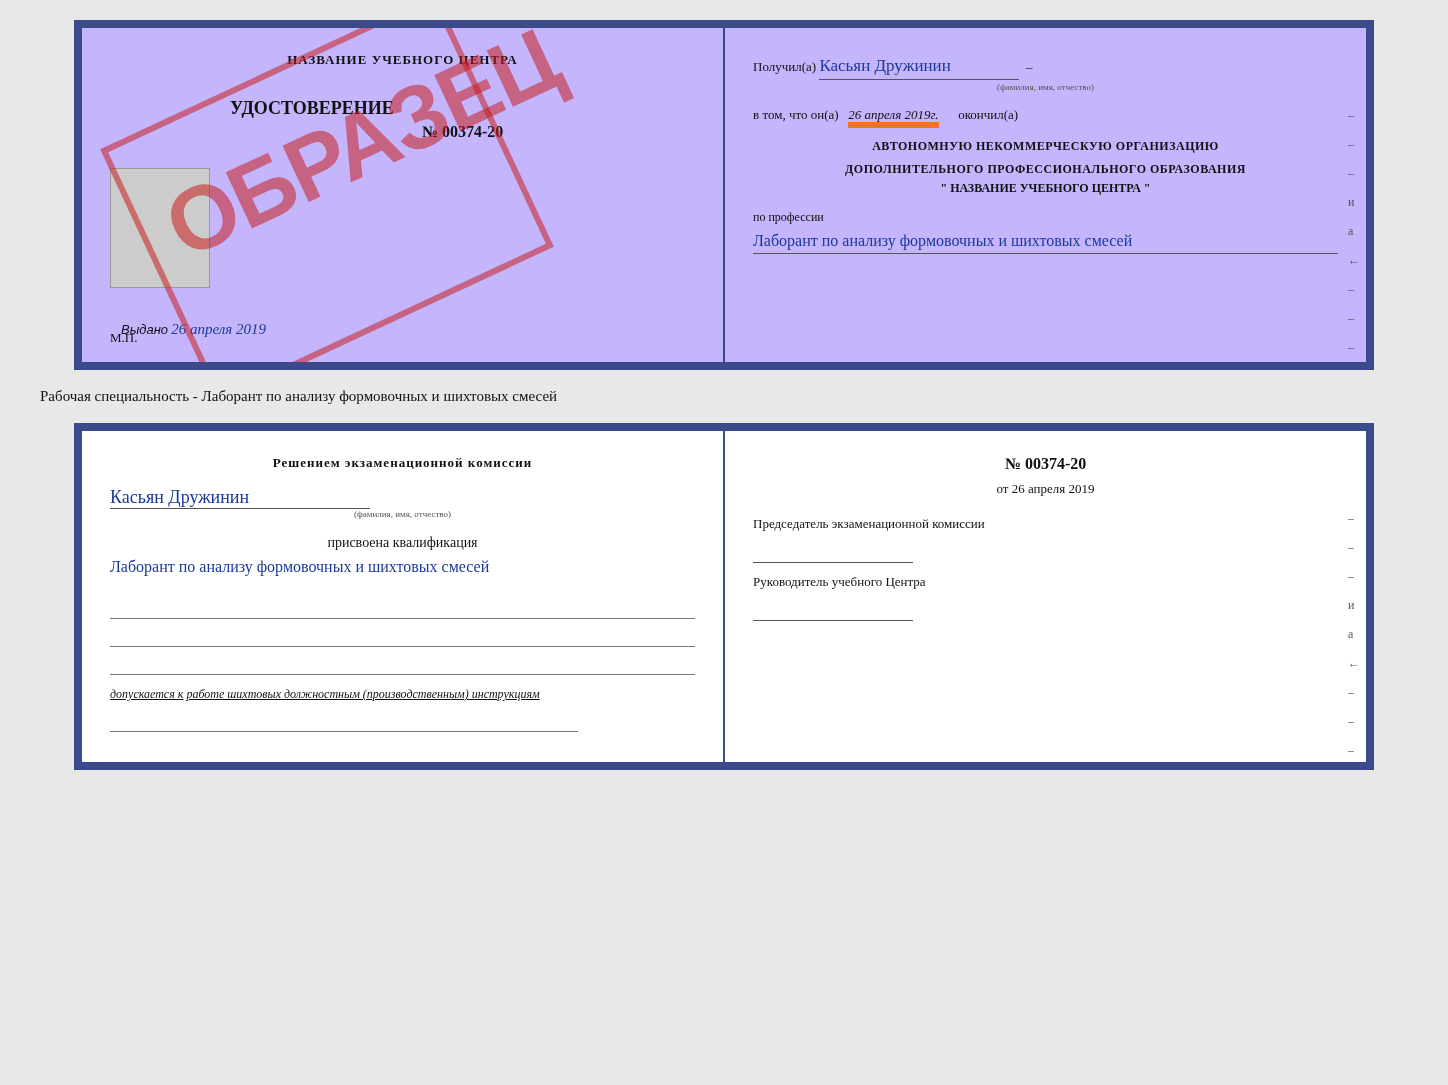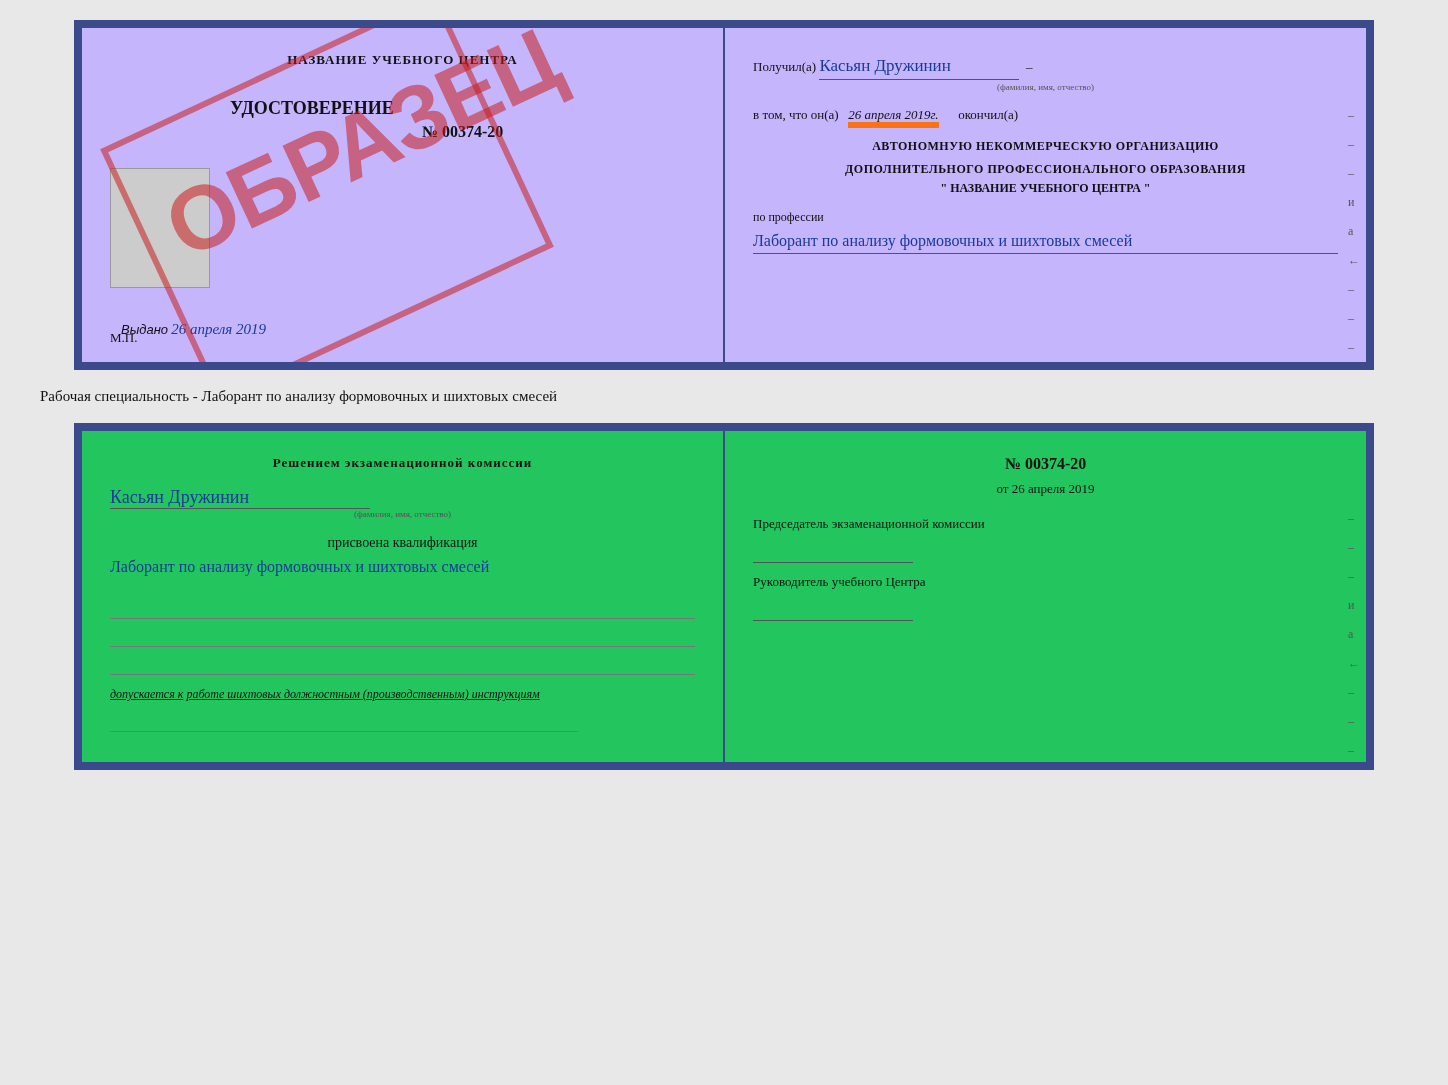--- a/index.html
+++ b/index.html
@@ -206,21 +206,21 @@
     .specialty-text {
       font-size: 15px;
       color: #111;
       align-self: flex-start;
       padding-left: 20px;
     }
 
     
     .lower-card {
       width: 1300px;
-      background: #22c55e;
+      background: #ffffff;
       border: 8px solid #3a4a8a;
       display: flex;
       position: relative;
     }
 
     .lower-left, .lower-right {
       flex: 1;
       padding: 24px 28px;
       position: relative;
     }

